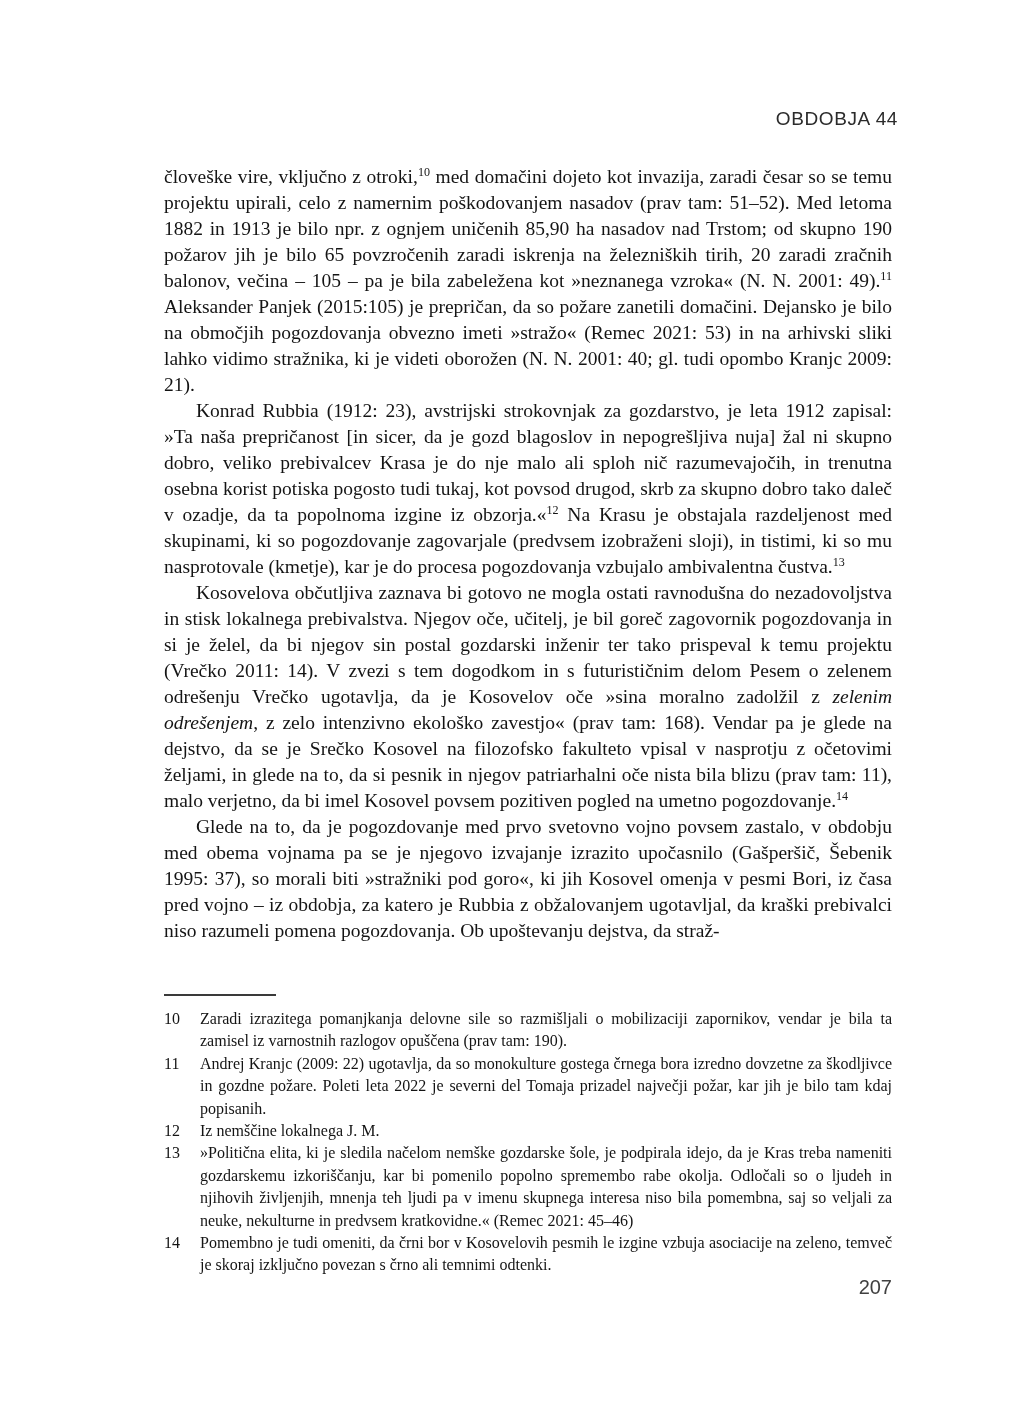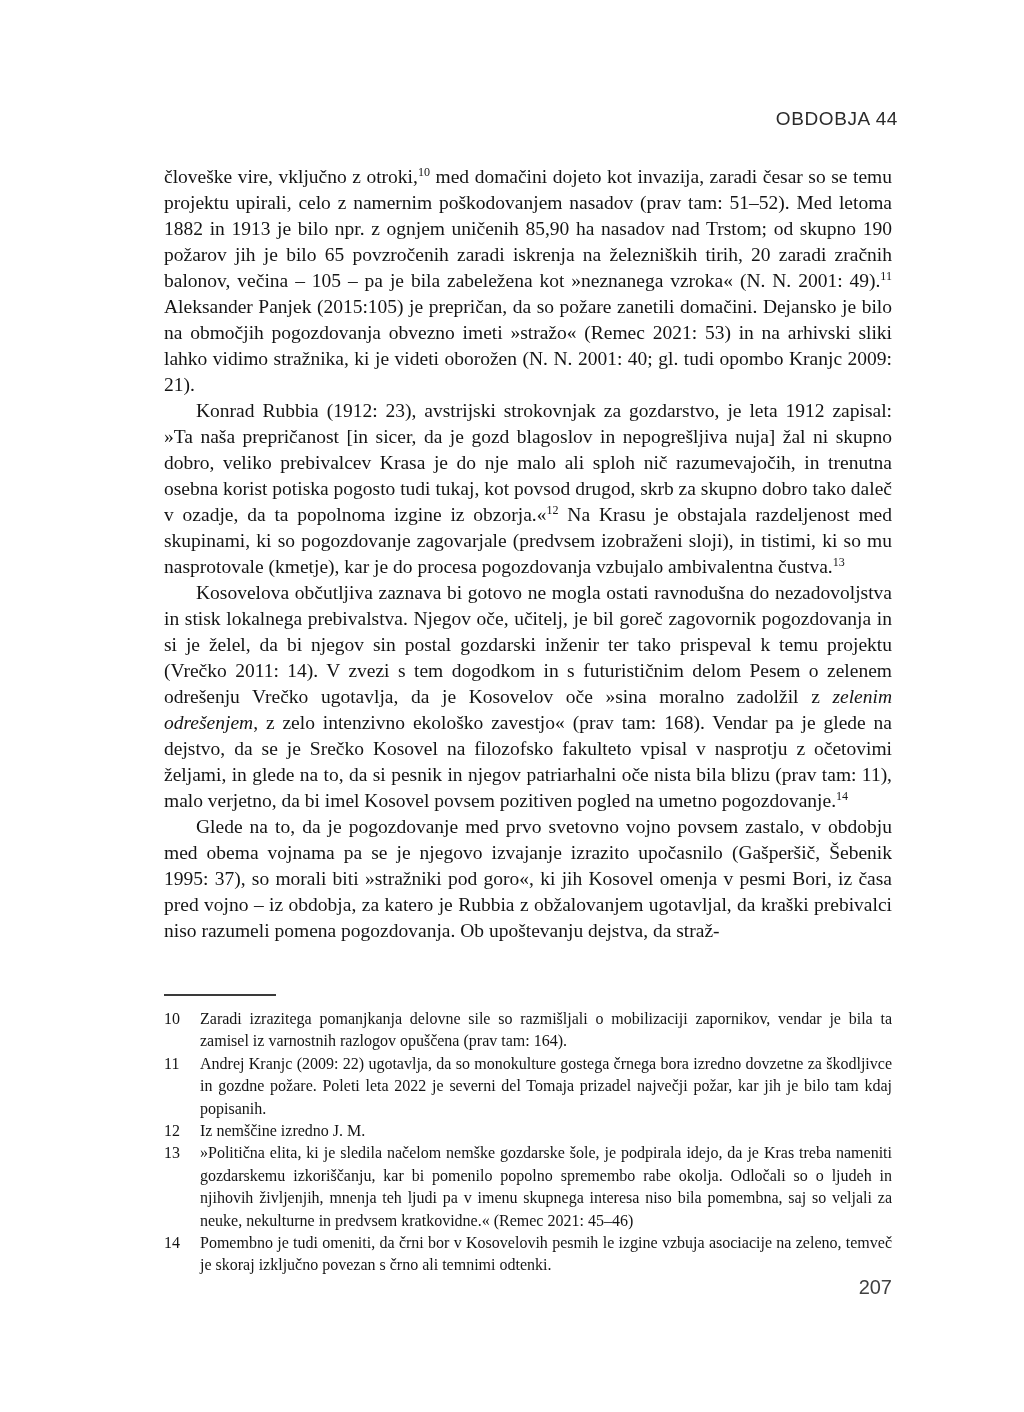--- a/index.html
+++ b/index.html
@@ -84,31 +84,31 @@
   <p class="indent"><span>Konrad Rubbia (1912: 23), avstrijski strokovnjak za gozdarstvo, je leta 1912 zapisal: »Ta naša prepričanost [in sicer, da je gozd blagoslov in nepogrešljiva nuja] žal ni skupno dobro, veliko prebivalcev Krasa je do nje malo ali sploh nič razumevajočih, in trenutna osebna korist potiska pogosto tudi tukaj, kot povsod drugod, skrb za skupno dobro tako daleč v ozadje, da ta popolnoma izgine iz obzorja.«</span><sup>12</sup><span> Na Krasu je obstajala razdeljenost med skupinami, ki so pogozdovanje zagovarjale (predvsem izobraženi sloji), in tistimi, ki so mu nasprotovale (kmetje), kar je do procesa pogozdovanja vzbujalo ambivalentna čustva.</span><sup>13</sup></p>
   <p class="indent"><span>Kosovelova občutljiva zaznava bi gotovo ne mogla ostati ravnodušna do nezadovoljstva in stisk lokalnega prebivalstva. Njegov oče, učitelj, je bil goreč zagovornik pogozdovanja in si je želel, da bi njegov sin postal gozdarski inženir ter tako prispeval k temu projektu (Vrečko 2011: 14). V zvezi s tem dogodkom in s futurističnim delom Pesem o zelenem odrešenju Vrečko ugotavlja, da je Kosovelov oče »sina moralno zadolžil z </span><em>zelenim odrešenjem</em><span>, z zelo intenzivno ekološko zavestjo« (prav tam: 168). Vendar pa je glede na dejstvo, da se je Srečko Kosovel na filozofsko fakulteto vpisal v nasprotju z očetovimi željami, in glede na to, da si pesnik in njegov patriarhalni oče nista bila blizu (prav tam: 11), malo verjetno, da bi imel Kosovel povsem pozitiven pogled na umetno pogozdovanje.</span><sup>14</sup></p>
   <p class="indent"><span>Glede na to, da je pogozdovanje med prvo svetovno vojno povsem zastalo, v obdobju med obema vojnama pa se je njegovo izvajanje izrazito upočasnilo (Gašperšič, Šebenik 1995: 37), so morali biti »stražniki pod goro«, ki jih Kosovel omenja v pesmi Bori, iz časa pred vojno – iz obdobja, za katero je Rubbia z obžalovanjem ugotavljal, da kraški prebivalci niso razumeli pomena pogozdovanja. Ob upoštevanju dejstva, da straž-</span></p>
 </div>
 
 <div class="footnote-rule"></div>
 
 <div class="footnotes">
   <div class="footnote">
     <span class="fn-num">10</span>
-    <span class="fn-text">Zaradi izrazitega pomanjkanja delovne sile so razmišljali o mobilizaciji zapornikov, vendar je bila ta zamisel iz varnostnih razlogov opuščena (prav tam: 164).</span>
+    <span class="fn-text">Zaradi izrazitega pomanjkanja delovne sile so razmišljali o mobilizaciji zapornikov, vendar je bila ta zamisel iz varnostnih razlogov opuščena (prav tam: 190).</span>
   </div>
 
   <div class="footnote">
     <span class="fn-num">11</span>
     <span class="fn-text">Andrej Kranjc (2009: 22) ugotavlja, da so monokulture gostega črnega bora izredno dovzetne za škodljivce in gozdne požare. Poleti leta 2022 je severni del Tomaja prizadel največji požar, kar jih je bilo tam kdaj popisanih.</span>
   </div>
 
   <div class="footnote">
     <span class="fn-num">12</span>
-    <span class="fn-text">Iz nemščine izredno J. M.</span>
+    <span class="fn-text">Iz nemščine lokalnega J. M.</span>
   </div>
 
   <div class="footnote">
     <span class="fn-num">13</span>
     <span class="fn-text">»Politična elita, ki je sledila načelom nemške gozdarske šole, je podpirala idejo, da je Kras treba nameniti gozdarskemu izkoriščanju, kar bi pomenilo popolno spremembo rabe okolja. Odločali so o ljudeh in njihovih življenjih, mnenja teh ljudi pa v imenu skupnega interesa niso bila pomembna, saj so veljali za neuke, nekulturne in predvsem kratkovidne.« (Remec 2021: 45–46)</span>
   </div>
 
   <div class="footnote">
     <span class="fn-num">14</span>
     <span class="fn-text">Pomembno je tudi omeniti, da črni bor v Kosovelovih pesmih le izgine vzbuja asociacije na zeleno, temveč je skoraj izključno povezan s črno ali temnimi odtenki.</span>

